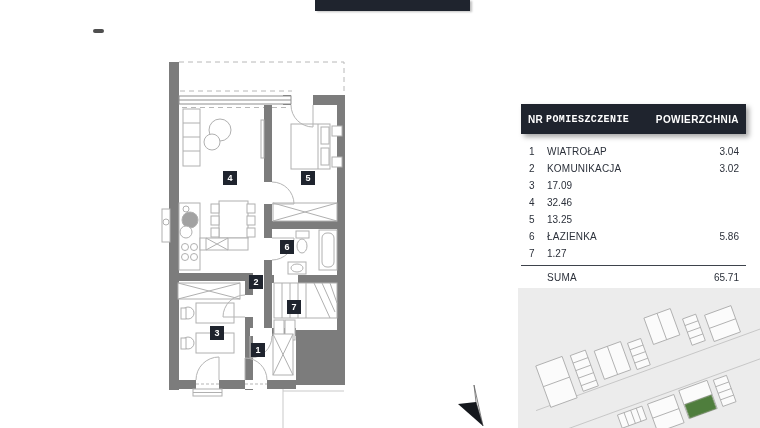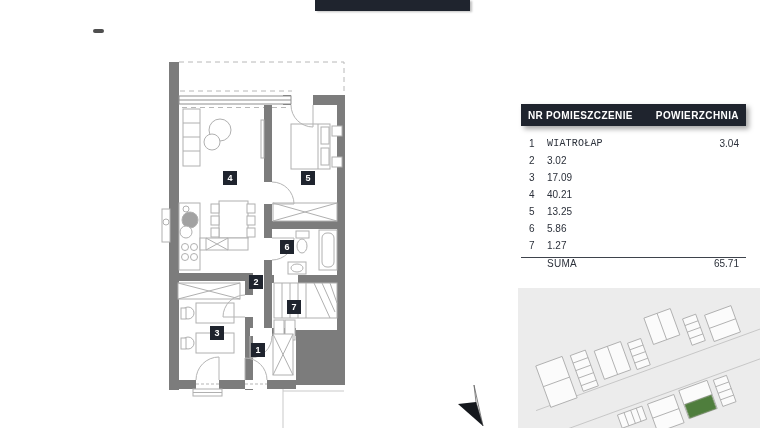--- a/index.html
+++ b/index.html
@@ -17,34 +17,34 @@
 
   
   .room-label{
     position:absolute;width:14px;height:14px;background:#1f242e;color:#ffffff;
     font-size:9px;line-height:14px;text-align:center;font-weight:bold;
   }
 
   
   .area-table{position:absolute;left:521px;top:104px;width:225px;color:#2b303a;}
   .t-header{
-    background:#1f242e;color:#ffffff;height:22px;display:flex;align-items:center;
+    background:#1f242e;color:#ffffff;height:30px;display:flex;align-items:center;
     font-size:10px;letter-spacing:.4px;padding:0 7px;box-sizing:border-box;
     box-shadow:3px 3px 5px rgba(0,0,0,.35);font-weight:600;
   }
   .t-header .c-nr{width:18px;}
-  .t-header .c-room{flex:1;}
+  .t-header .c-room{flex:1;font-family:Liberation Mono, monospace;}
   .t-header .c-area{text-align:left;}
   .t-rows{padding-top:9px;}
   .t-row{display:flex;align-items:center;height:17px;font-size:10px;padding:0 7px 0 8px;}
   .t-row .c-nr{width:18px;}
-  .t-row .c-room{flex:1;white-space:nowrap;letter-spacing:.2px;font-family:Liberation Mono, monospace;}
+  .t-row .c-room{flex:1;white-space:nowrap;letter-spacing:.2px;}
   .t-row .c-area{text-align:center;white-space:nowrap;}
   .t-divider{border:none;border-top:1.5px solid #3e434c;margin:3px 0 0 0;}
-  .t-total{display:flex;align-items:flex-start;height:23px;font-size:10px;padding:0 7px 0 8px;}
+  .t-total{display:flex;align-items:center;height:23px;font-size:10px;padding:0 7px 0 8px;}
   .t-total .c-room{flex:1;margin-left:18px;letter-spacing:.3px;}
   .t-total .c-area{text-align:right;}
 </style>
 </head>
 <body>
 
 <div class="topbar"></div>
 <div class="tinydash"></div>
 
 <svg class="plan-svg" width="760" height="428" viewBox="0 0 760 428">
@@ -267,36 +267,38 @@
     <span class="c-area">POWIERZCHNIA</span>
   </div>
   <div class="t-rows">
     <div class="t-row">
       <span class="c-nr">1</span>
       <span class="c-room">WIATROŁAP</span>
       <span class="c-area">3.04</span>
     </div>
     <div class="t-row">
       <span class="c-nr">2</span>
+      <span class="c-room">KOMUNIKACJA</span>
       <span class="c-area">3.02</span>
     </div>
     <div class="t-row">
       <span class="c-nr">3</span>
       <span class="c-area">17.09</span>
     </div>
     <div class="t-row">
       <span class="c-nr">4</span>
-      <span class="c-area">40.21</span>
+      <span class="c-area">32.46</span>
     </div>
     <div class="t-row">
       <span class="c-nr">5</span>
       <span class="c-area">13.25</span>
     </div>
     <div class="t-row">
       <span class="c-nr">6</span>
+      <span class="c-room">ŁAZIENKA</span>
       <span class="c-area">5.86</span>
     </div>
     <div class="t-row">
       <span class="c-nr">7</span>
       <span class="c-area">1.27</span>
     </div>
   </div>
   <hr class="t-divider">
   <div class="t-total">
     <span class="c-room">SUMA</span>

